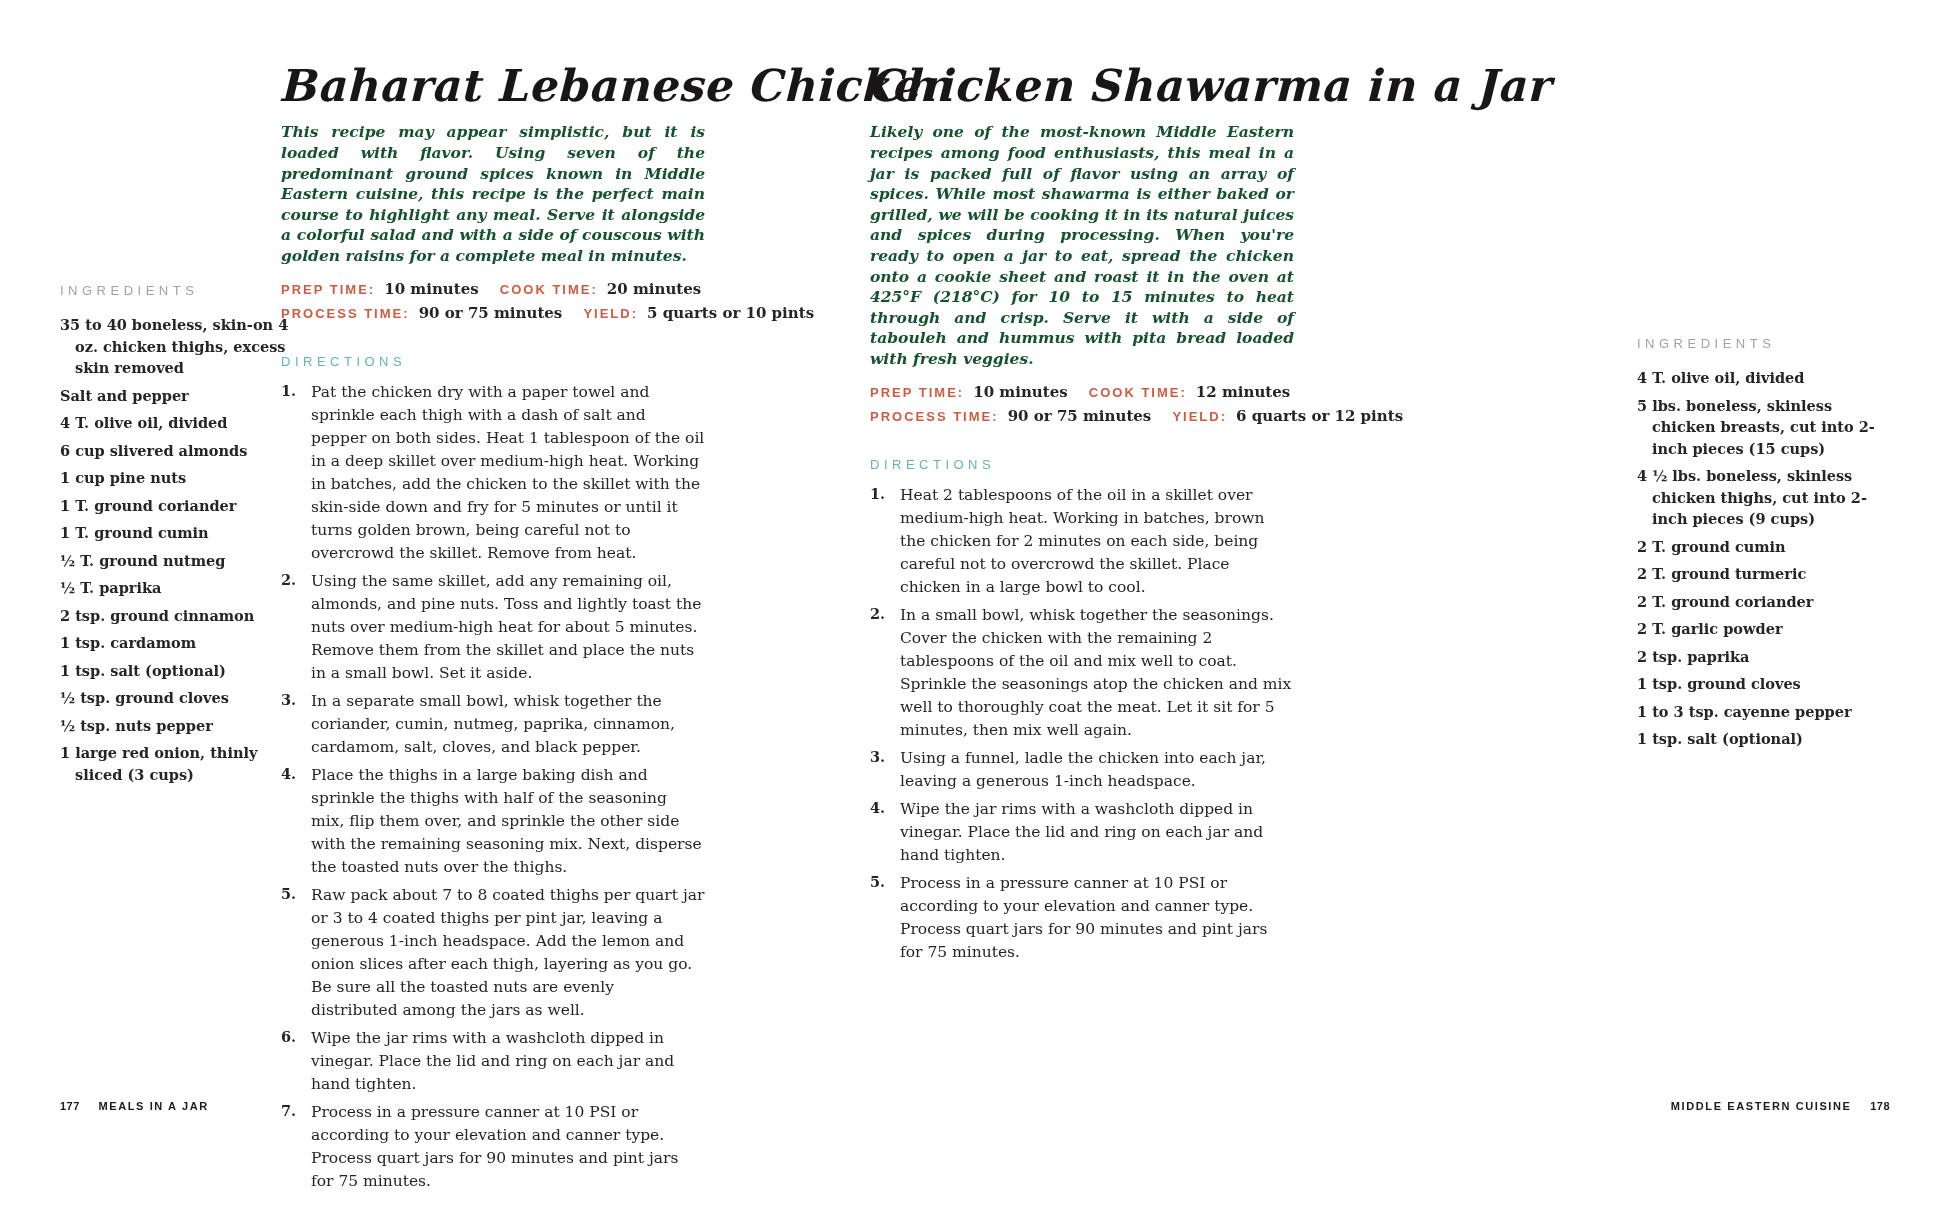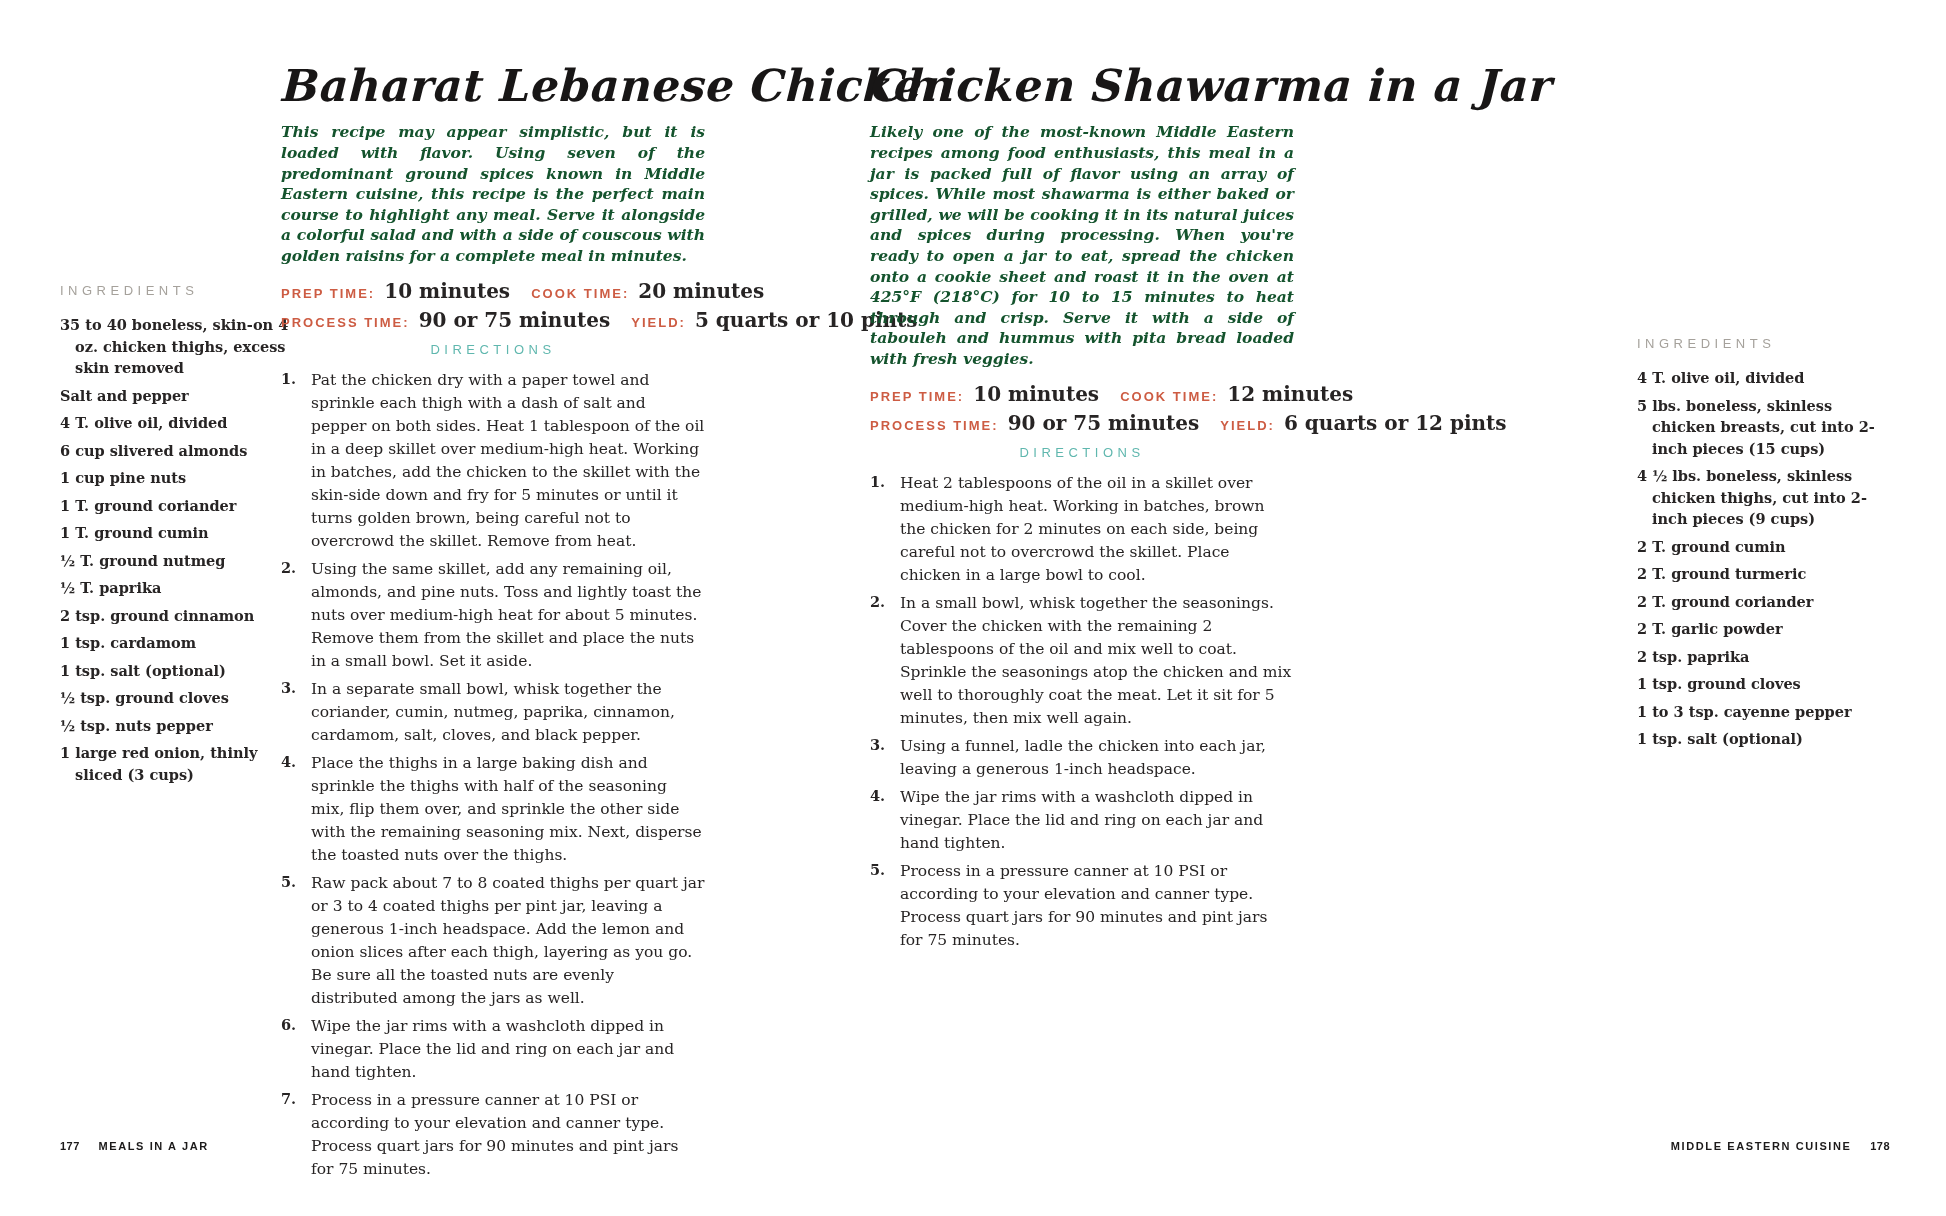--- a/index.html
+++ b/index.html
@@ -36,30 +36,30 @@
 
   
   .meta-block { margin-top:12px; }
   .meta-line { margin-top:5px; white-space:nowrap; }
   .meta-label {
     font-family:"Liberation Sans", sans-serif;
     font-weight:700; font-size:13px; letter-spacing:2px;
     color:#cd5c43;
   }
   .meta-value {
-    font-weight:700; font-size:20px; color:#272424;
+    font-weight:700; font-size:15px; color:#272424;
     margin-left:4px; margin-right:16px;
   }
 
   
   .section-heading {
     font-family:"Liberation Sans", sans-serif;
     font-weight:400; font-size:13px; letter-spacing:4.5px;
   }
-  .directions-heading { color:#5fb7ae; margin-top:10px;text-align:center; }
+  .directions-heading { color:#5fb7ae; margin-top:32px; }
   .ingredients-heading { color:#a5a19b; }
 
   
   .directions-list { margin-top:12px; }
   .direction-row { display:flex; margin-bottom:5px; }
   .direction-num {
     flex:none; width:30px; padding-top:1px;
     font-weight:700; font-size:14.5px; color:#272424;
   }
   .direction-text {
@@ -69,21 +69,21 @@
   
   .ingredients-list { margin-top:16px; list-style:none; }
   .ingredient-item {
     font-weight:700; font-size:14.5px; line-height:21.5px;
     color:#272424; margin-bottom:6px;
     padding-left:15px; text-indent:-15px;
   }
 
   
   .footer {
-    position:absolute; top:1140px; left:60px; right:56px;
+    position:absolute; top:1100px; left:60px; right:56px;
     display:flex; justify-content:space-between;
     font-family:"Liberation Sans", sans-serif;
     font-weight:700; font-size:11px; letter-spacing:1.6px;
     color:#1c1a1a;
   }
   .footer .page-num { letter-spacing:0.5px; }
   .footer-left .page-num { margin-right:14px; }
   .footer-right .page-num { margin-left:14px; }
 </style>
 </head>

